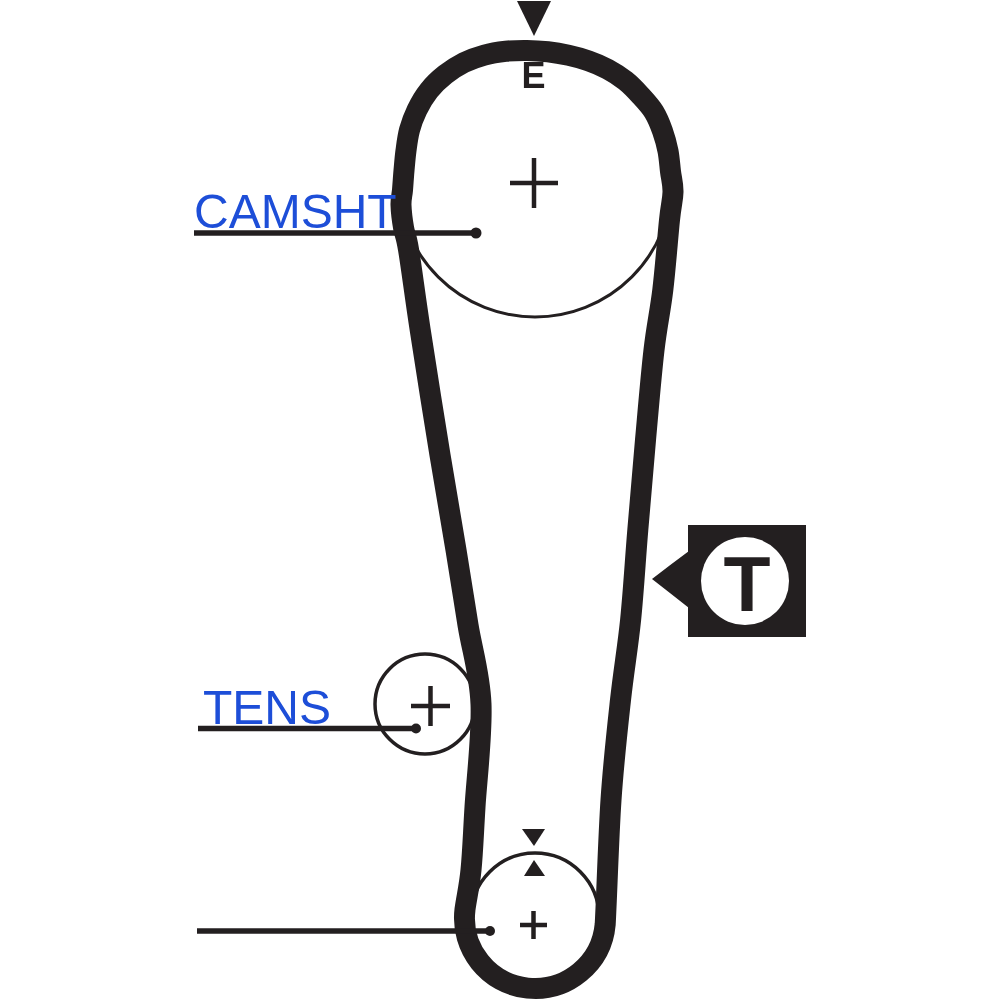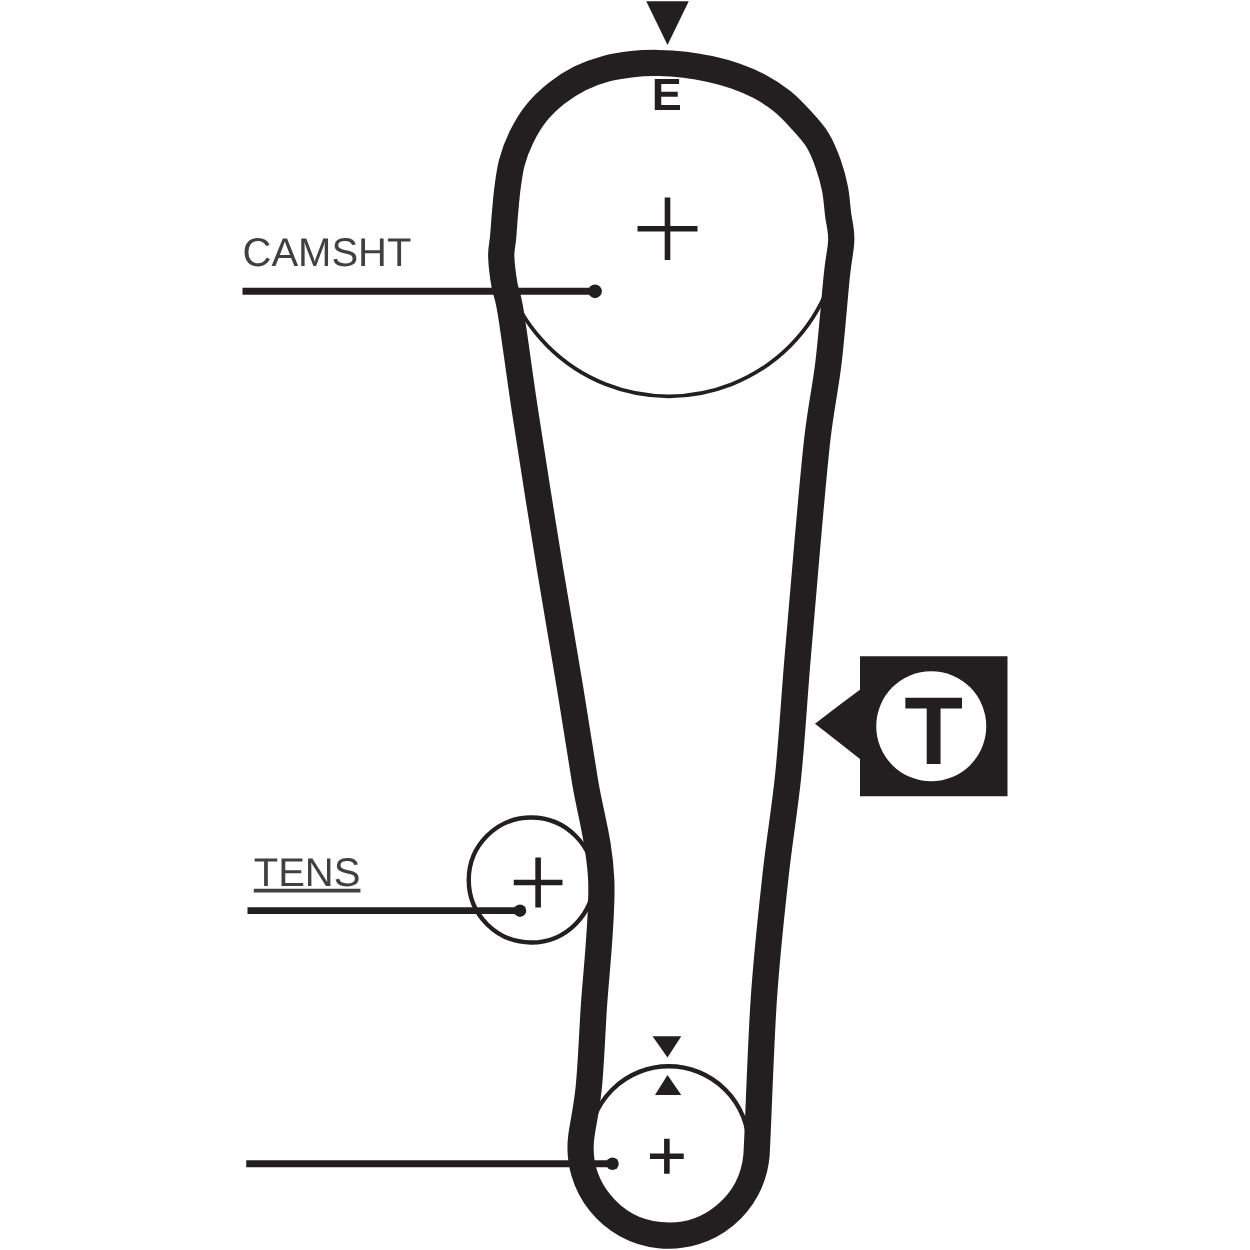--- a/index.html
+++ b/index.html
@@ -1,18 +1,18 @@
 <!DOCTYPE html>
 <html><head>
 <meta charset="utf-8">
 <style>
   html,body{margin:0;padding:0;background:#ffffff;}
   #stage{position:relative;width:1000px;height:1000px;background:#ffffff;overflow:hidden;}
   svg{position:absolute;left:0;top:0;}
-  .lbl{position:absolute;font-family:"Liberation Sans",sans-serif;font-size:32px;color:#404040;letter-spacing:0px;white-space:nowrap;}
+  .lbl{position:absolute;font-family:"Liberation Sans",sans-serif;font-size:48px;color:#1d4ed8;letter-spacing:0px;white-space:nowrap;}
 </style>
 </head>
 <body>
 <div id="stage">
 <svg width="1000" height="1000" viewBox="0 0 1000 1000">
 
   <circle cx="535" cy="180" r="137" fill="none" stroke="#231f20" stroke-width="3"></circle>
   <circle cx="425" cy="704" r="50" fill="none" stroke="#231f20" stroke-width="3.5"></circle>
   <circle cx="535" cy="917" r="64" fill="none" stroke="#231f20" stroke-width="3.5"></circle>
 
@@ -42,14 +42,14 @@
   <circle cx="490" cy="931" r="5" fill="#231f20"></circle>
 
   <rect x="688" y="525" width="118" height="112" fill="#231f20"></rect>
   <path d="M 652,579 Q 670,565 689,551 L 689,608 Q 670,593 652,579 Z" fill="#231f20"></path>
   <circle cx="745" cy="581" r="44" fill="#ffffff"></circle>
   <text x="747" y="611" font-family="Liberation Sans, sans-serif" font-size="77" font-weight="bold" fill="#231f20" text-anchor="middle">T</text>
 
   <text x="533.5" y="88" font-family="Liberation Sans, sans-serif" font-size="36" font-weight="bold" fill="#231f20" text-anchor="middle">E</text>
 </svg>
 <div class="lbl" style="left:194px;top:184px;">CAMSHT</div>
-<div class="lbl" style="left:203px;top:680px;text-decoration:underline;">TENS</div>
+<div class="lbl" style="left:203px;top:680px;">TENS</div>
 </div>
 
 </body></html>

